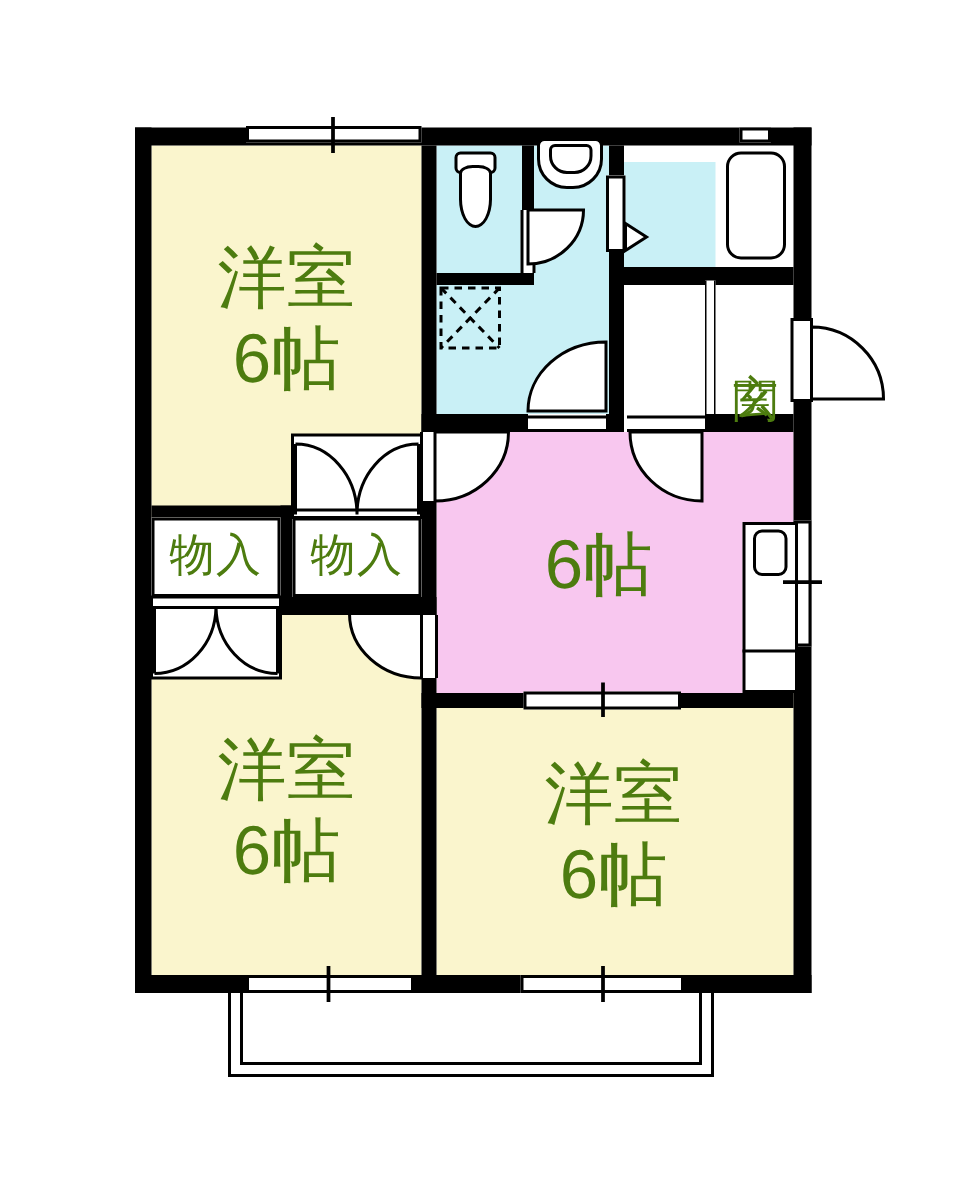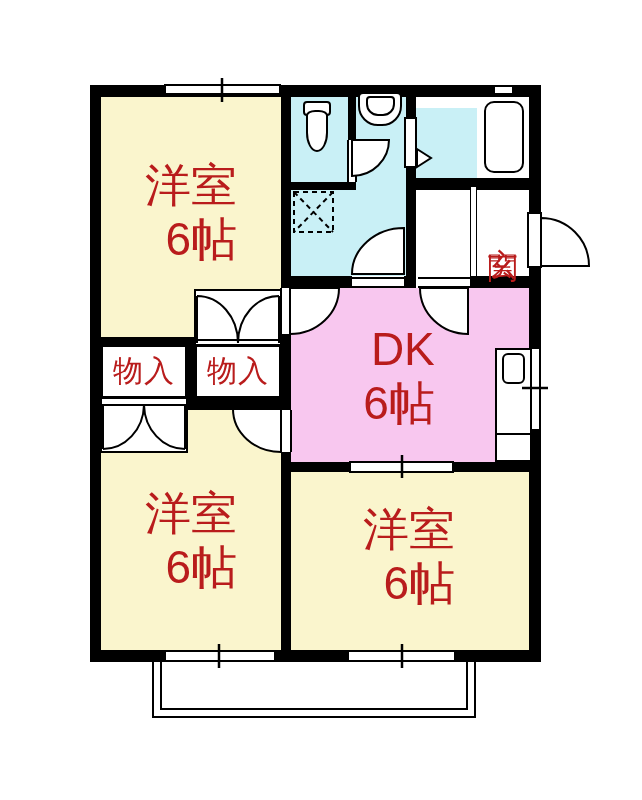--- a/index.html
+++ b/index.html
@@ -6,22 +6,22 @@
   #plan{position:relative;width:642px;height:800px;background:#ffffff;overflow:hidden;
         font-family:"Liberation Sans","DejaVu Sans",sans-serif;}
   .abs{position:absolute;}
   .fill{position:absolute;z-index:1;}
   .wall{position:absolute;background:#000;z-index:2;}
   .gapv{position:absolute;background:#fff;z-index:3;border-left:2px solid #000;border-right:2px solid #000;box-sizing:border-box;}
   .gaph{position:absolute;background:#fff;z-index:3;border-top:2px solid #000;border-bottom:2px solid #000;box-sizing:border-box;}
   .win{position:absolute;background:#fff;z-index:3;border:2px solid #000;box-sizing:border-box;}
   .box{position:absolute;background:#fff;z-index:3;border:2.5px solid #000;box-sizing:border-box;}
   .fix{position:absolute;background:#fff;z-index:4;border:2px solid #000;box-sizing:border-box;}
-  .lbl{position:absolute;z-index:6;transform:translate(-50%,-50%);text-align:right;
-       color:#b91c1c;white-space:nowrap;line-height:1.18;font-weight:500;}
+  .lbl{position:absolute;z-index:6;transform:translate(-50%,-50%);text-align:center;
+       color:#4d7c0f;white-space:nowrap;line-height:1.18;font-weight:500;}
   .lbl .big{font-size:46px;}
   .lbl .closet{font-size:30px;letter-spacing:1px;}
   .vert{writing-mode:vertical-rl;text-orientation:upright;font-size:30px;letter-spacing:6px;}
   svg.overlay{position:absolute;left:0;top:0;z-index:5;pointer-events:none;}
   .balc{position:absolute;background:#fff;border:2.5px solid #000;box-sizing:border-box;z-index:0;}
 </style>
 </head>
 <body>
 
 <div id="plan">
@@ -125,21 +125,20 @@
   </div>
   <div class="lbl" style="left:191px;top:540px;">
     <div class="big">洋室</div>
     <div class="big">6帖</div>
   </div>
   <div class="lbl" style="left:409px;top:556px;">
     <div class="big">洋室</div>
     <div class="big">6帖</div>
   </div>
   <div class="lbl" style="left:399px;top:376px;">
-    <div class="big">DK</div>
     <div class="big">6帖</div>
   </div>
   <div class="lbl" style="left:144px;top:371px;">
     <div class="closet">物入</div>
   </div>
   <div class="lbl" style="left:238px;top:371px;">
     <div class="closet">物入</div>
   </div>
   <div class="lbl vert" style="left:503px;top:230px;">玄関</div>
 

